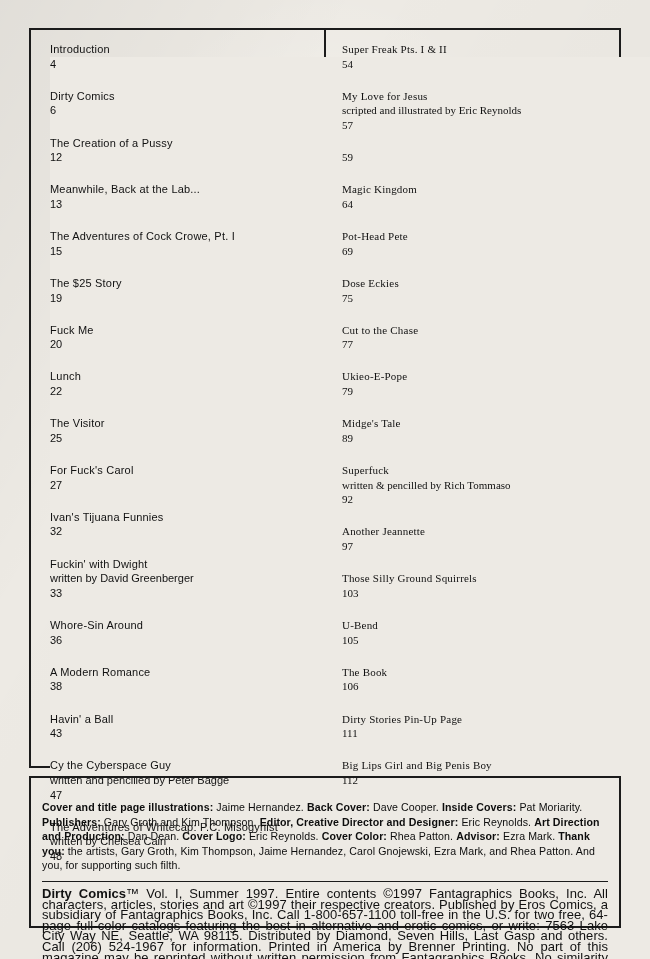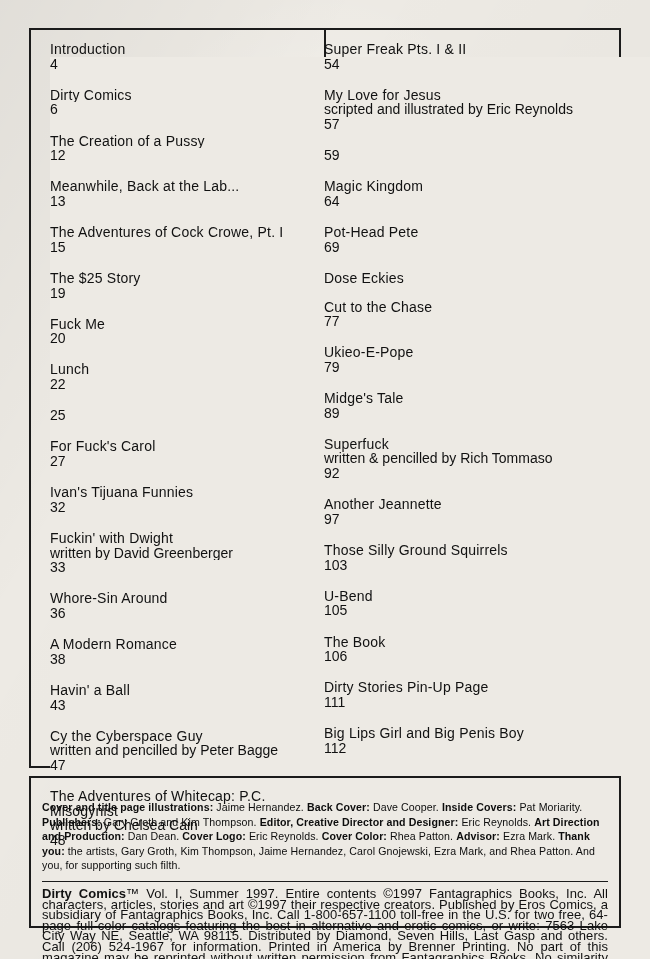--- a/index.html
+++ b/index.html
@@ -80,25 +80,25 @@
     pointer-events: none;
   }
   .toc-col {
     position: absolute;
     top: 42px;
     width: 262px;
     font-family: "Liberation Sans", sans-serif;
     color: #111;
   }
   .toc-col.left { left: 50px; }
-  .toc-col.right { left: 324px; }
+  .toc-col.right { left: 342px; font-family: Liberation Serif, serif; }
 
   .entry {
     margin-bottom: 14px;
-    font-size: 14px;
+    font-size: 11px;
     line-height: 14.6px;
     position: relative;
   }
   .entry .title {
     display: block;
     font-weight: normal;
     letter-spacing: 0.2px;
   }
   .entry .by {
     display: inline;
@@ -234,20 +234,21 @@
       </div>
       <div class="entry">
         <span class="title">Fuck Me</span>
         <span class="line"><span class="by">by Matt Madden</span><span class="dots">....................</span><span class="page">20</span></span>
       </div>
       <div class="entry">
         <span class="title">Lunch</span>
         <span class="line"><span class="by">by Reneé French</span><span class="dots">...................</span><span class="page">22</span></span>
       </div>
       <div class="entry">
+        <span class="title">The Visitor</span>
         <span class="line"><span class="by">by Pat McEown</span><span class="dots">.....................</span><span class="page">25</span></span>
       </div>
       <div class="entry">
         <span class="title">For Fuck's Carol</span>
         <span class="line"><span class="by">by Jeff Johnson</span><span class="dots">...................</span><span class="page">27</span></span>
       </div>
       <div class="entry">
         <span class="title">Ivan's Tijuana Funnies</span>
         <span class="line"><span class="by">by Ivan Brunetti</span><span class="dots">..................</span><span class="page">32</span></span>
       </div>
@@ -295,20 +296,21 @@
       <div class="entry">
         <span class="title">Magic Kingdom</span>
         <span class="line"><span class="by">by Carol Swain</span><span class="dots">....................</span><span class="page">64</span></span>
       </div>
       <div class="entry">
         <span class="title">Pot-Head Pete</span>
         <span class="line"><span class="by">by Bill Wray</span><span class="dots">......................</span><span class="page">69</span></span>
       </div>
       <div class="entry">
         <span class="title">Dose Eckies</span>
+        <span class="line"><span class="by">by Gregory Benton</span><span class="dots">.................</span><span class="page">75</span></span>
       </div>
       <div class="entry">
         <span class="title">Cut to the Chase</span>
         <span class="line"><span class="by">by Jessica Abel</span><span class="dots">...................</span><span class="page">77</span></span>
       </div>
       <div class="entry">
         <span class="title">Ukieo-E-Pope</span>
         <span class="line"><span class="by">by Paul Pope</span><span class="dots">......................</span><span class="page">79</span></span>
       </div>
       <div class="entry">

